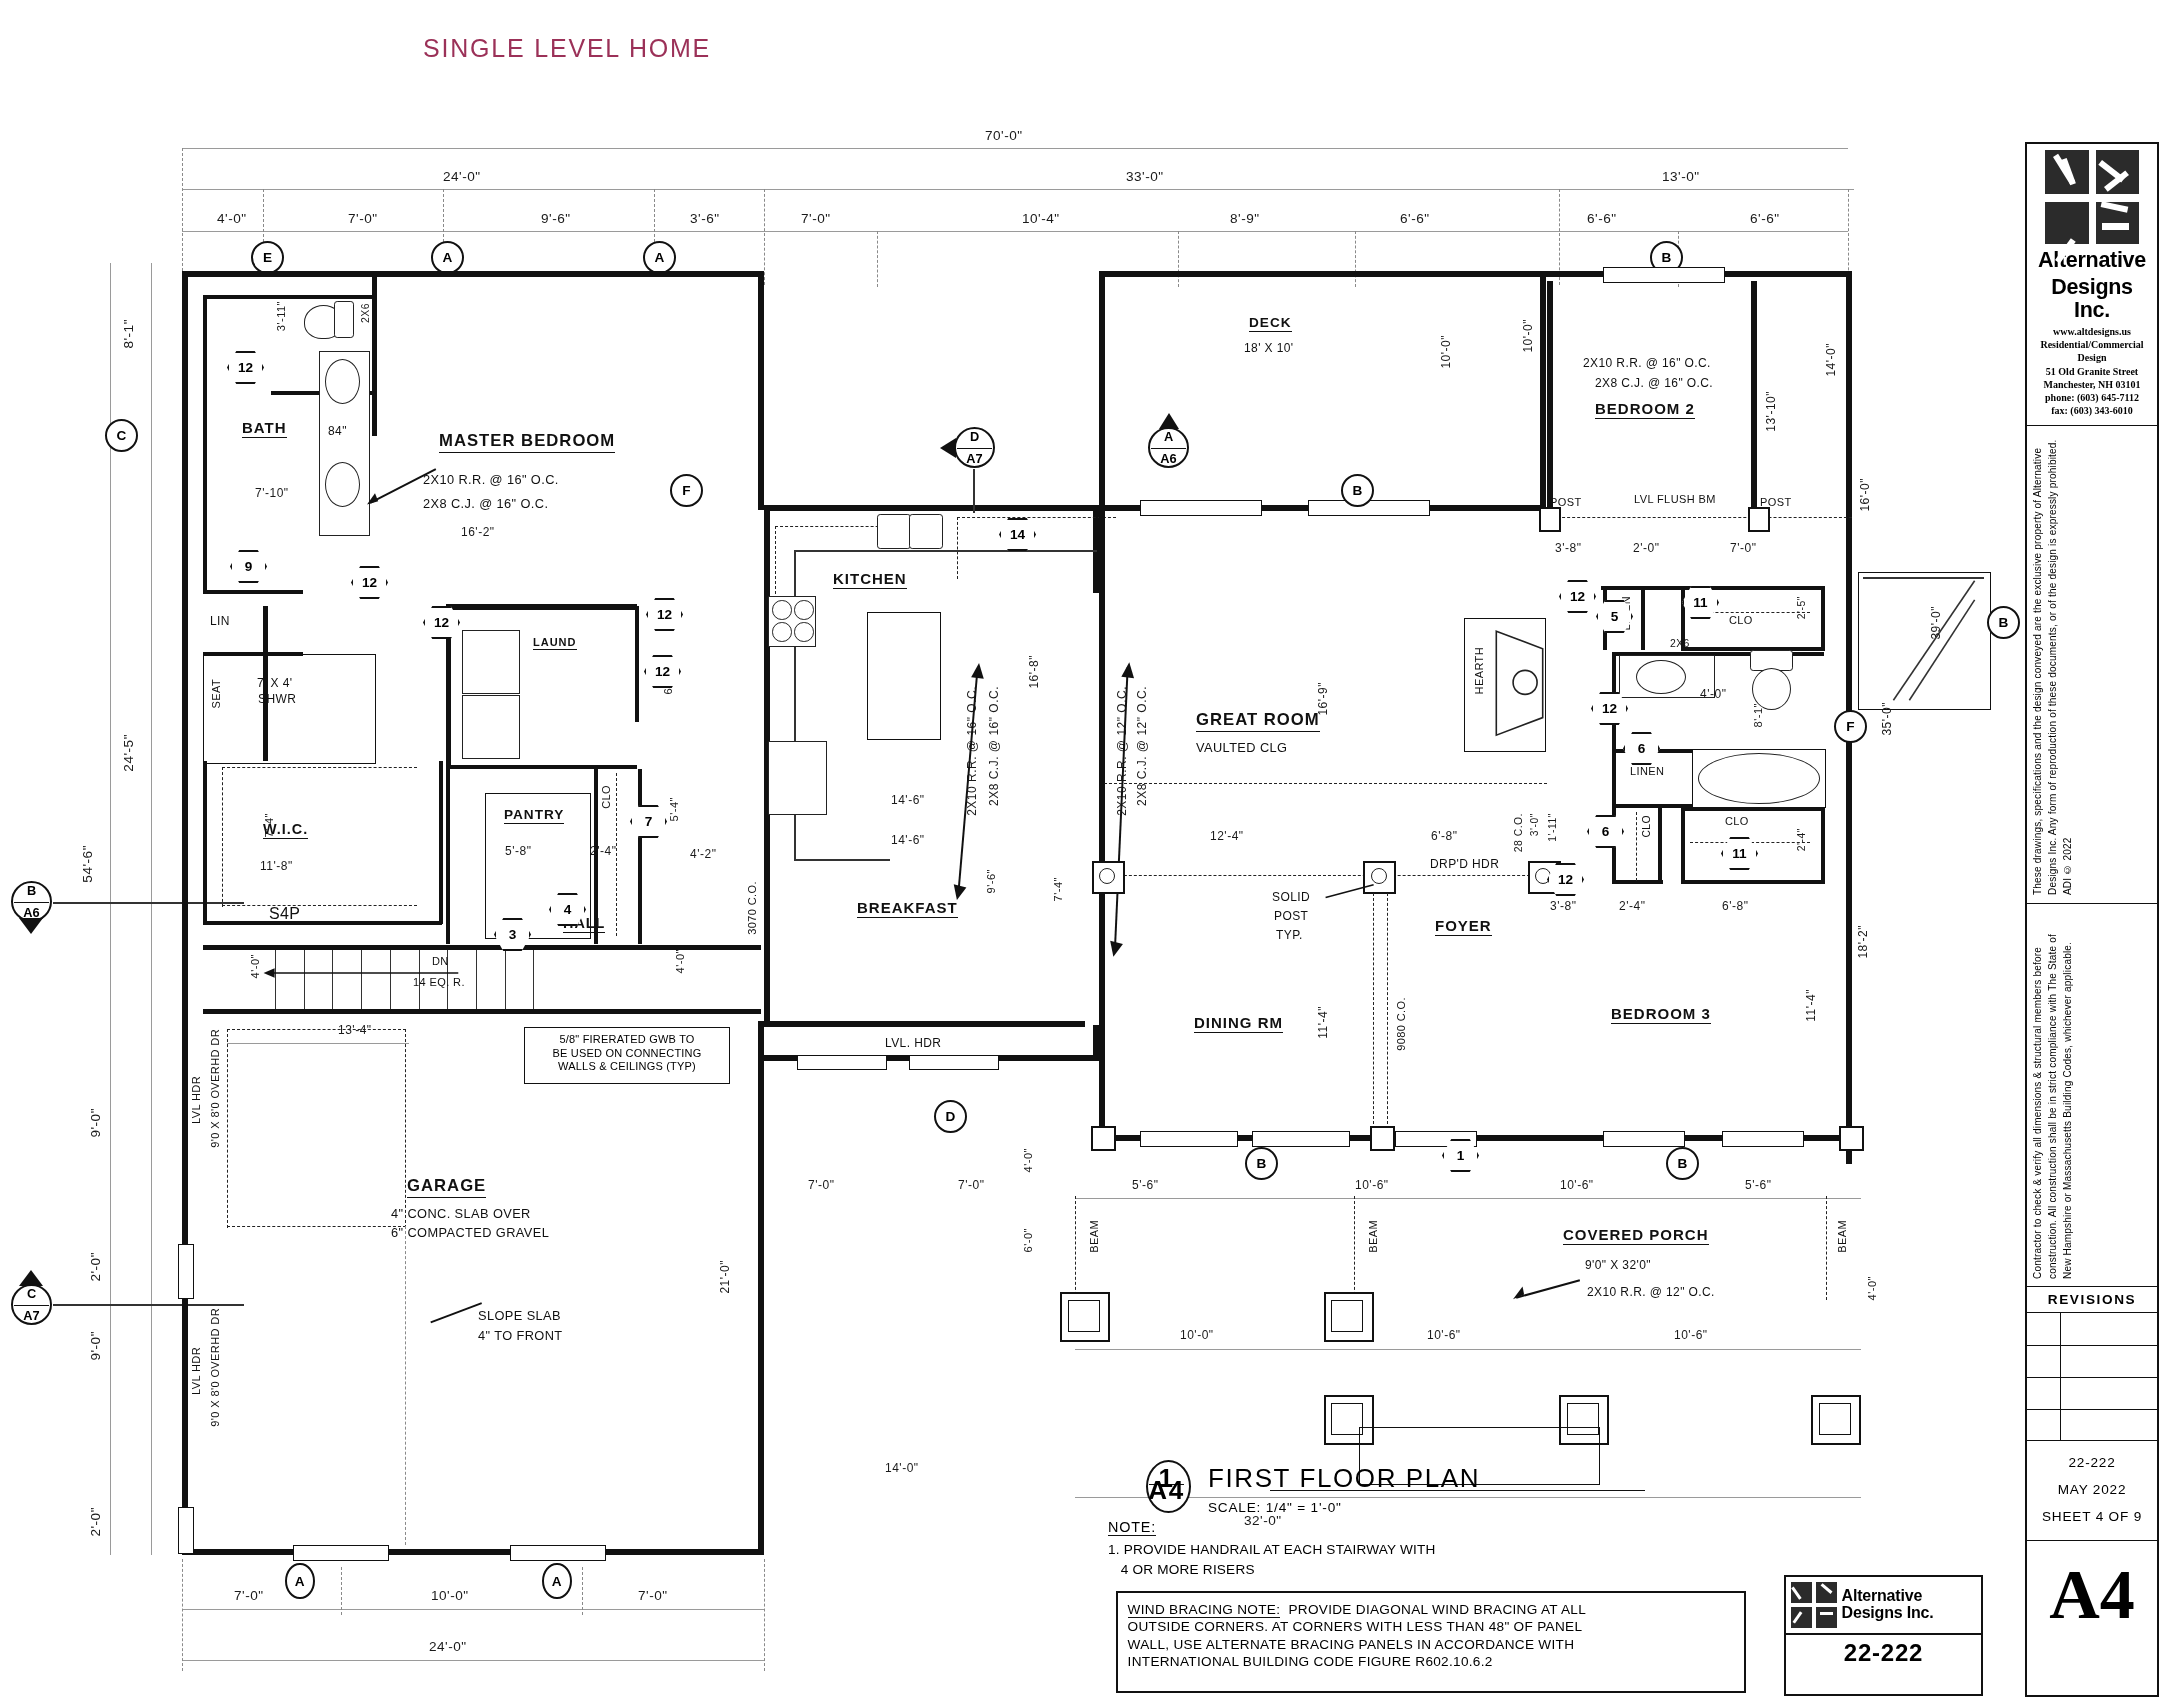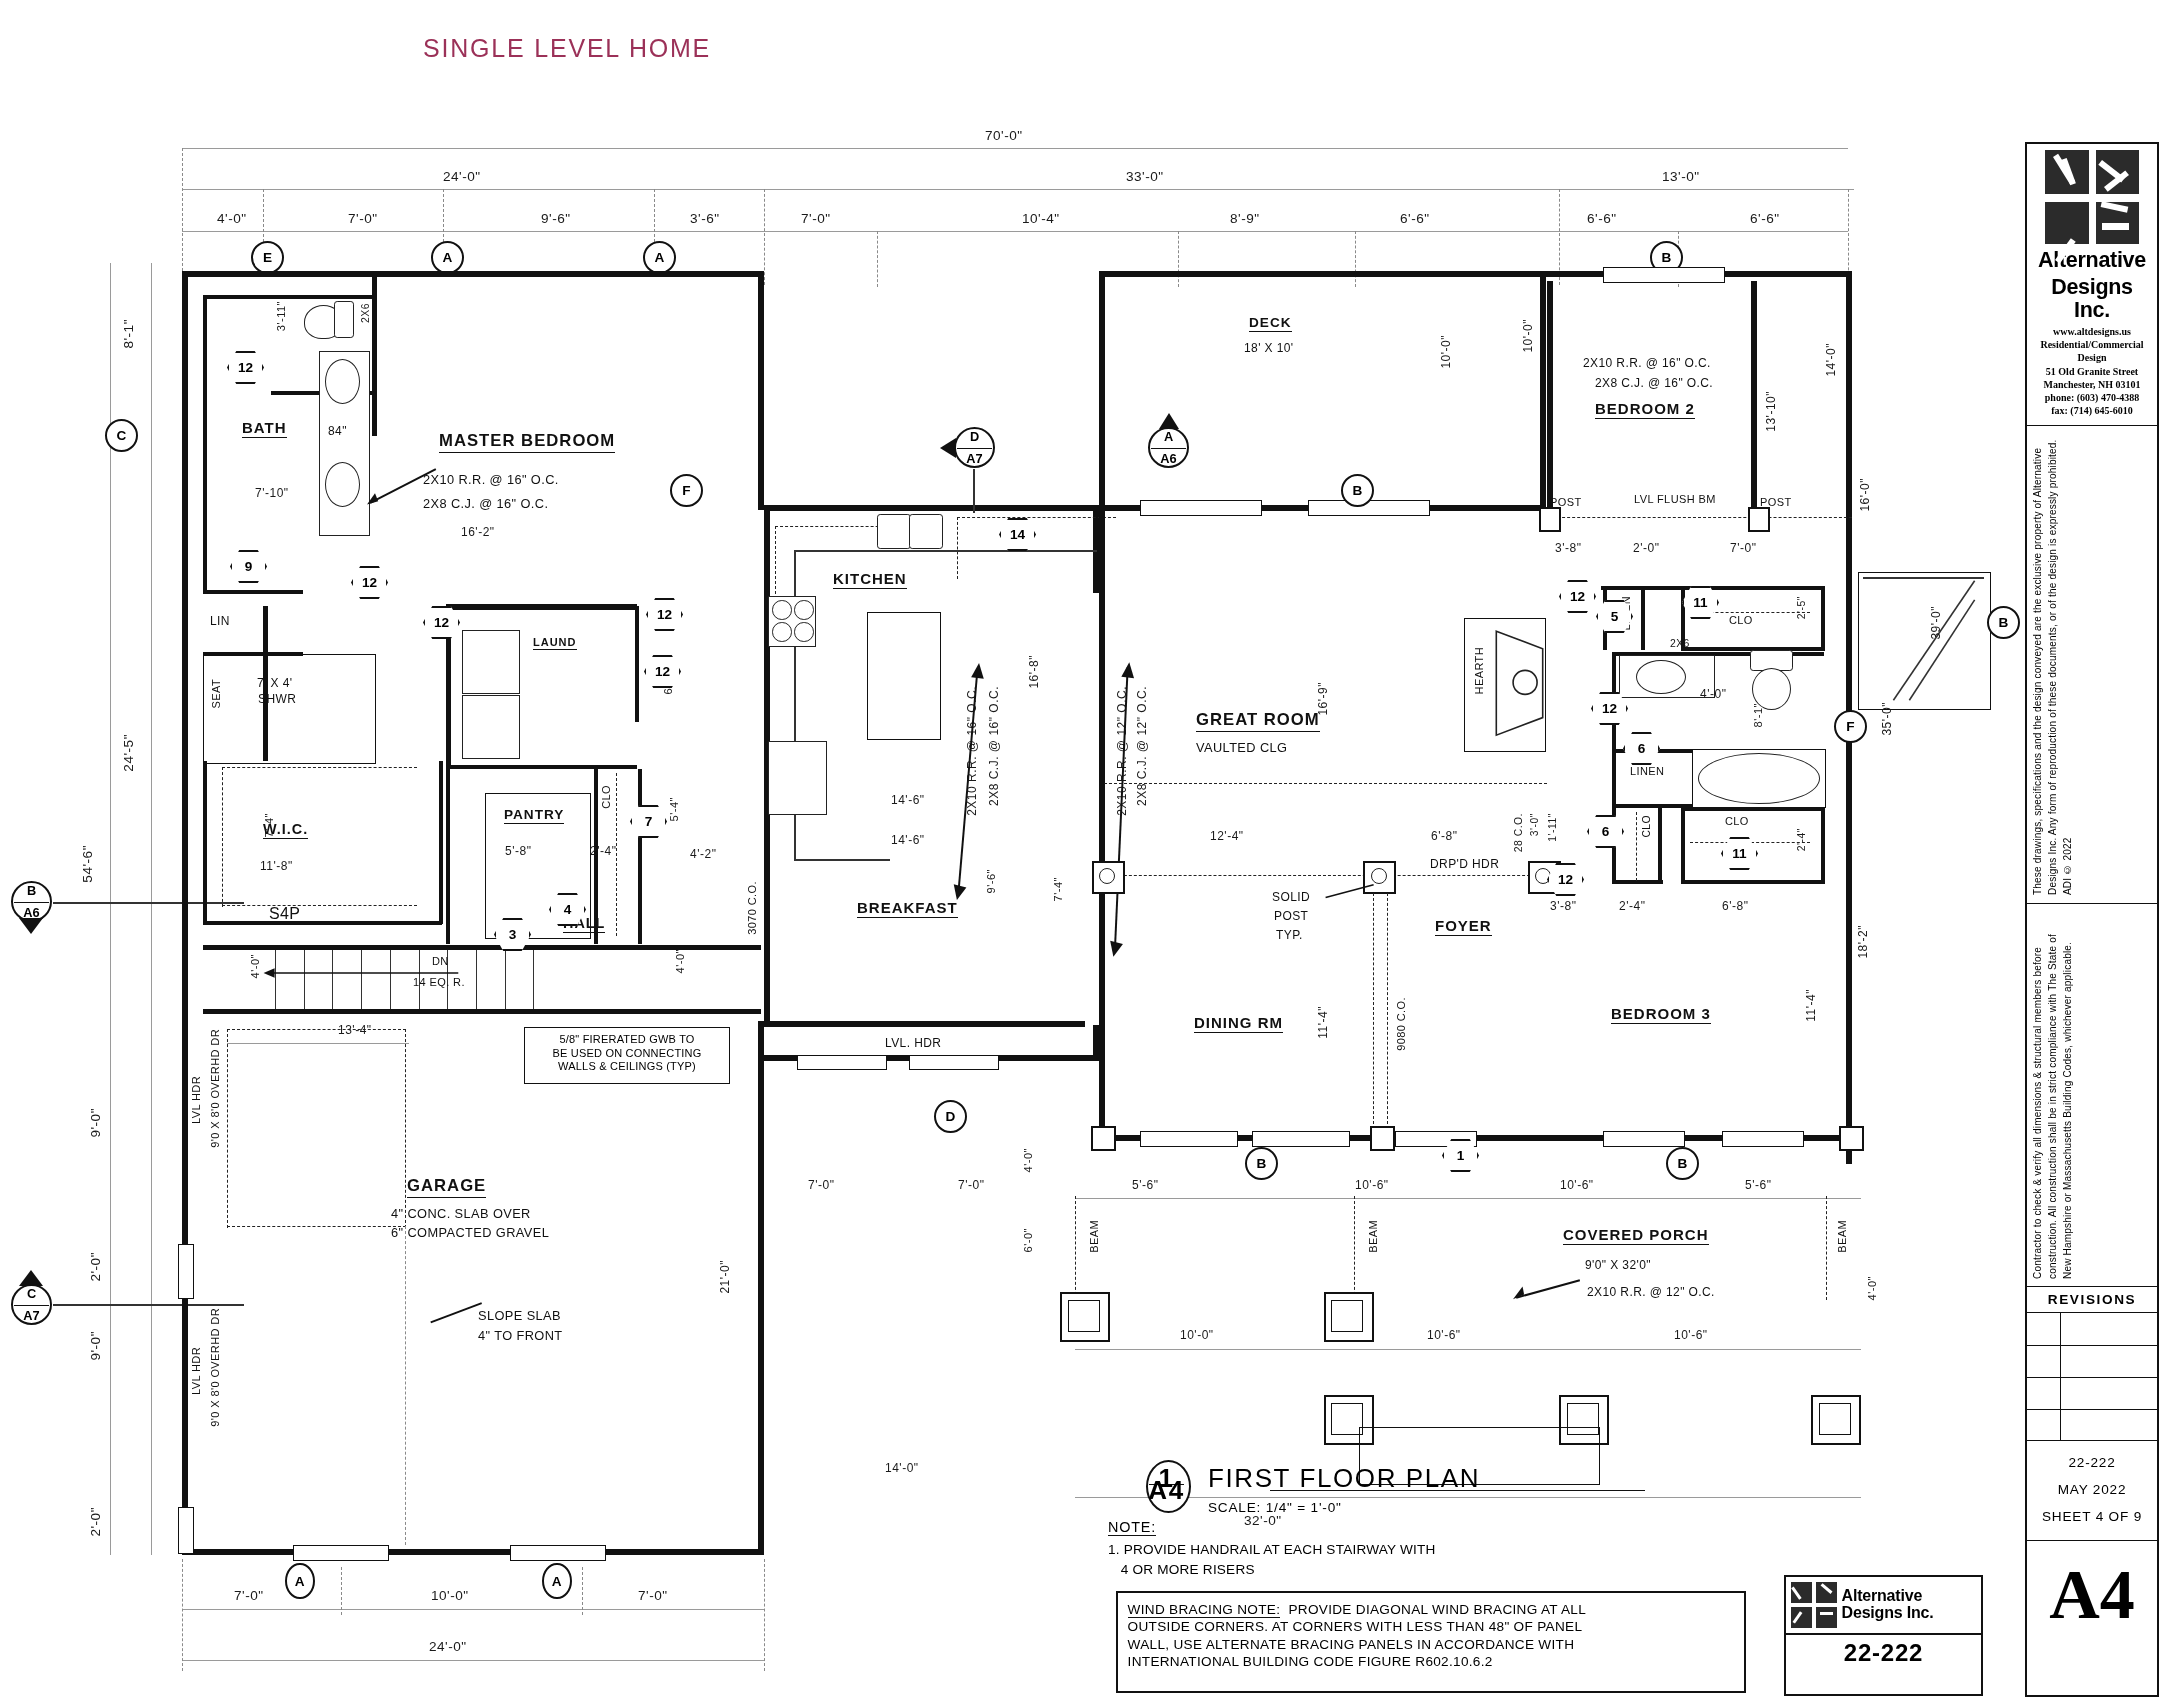--- a/index.html
+++ b/index.html
@@ -703,22 +703,22 @@
         <div class="wq" style="left:57px;top:73px;width:27px;height:6.4px;"></div>
         <div class="wq" style="left:56px;top:54px;width:27px;height:5.6px;transform:rotate(12deg);"></div>
       </div>
       <div class="brand1">Alternative</div>
       <div class="brand1">Designs Inc.</div>
       <div class="brandsm">www.altdesigns.us</div>
       <div class="brandsm" style="margin-top:0;">Residential/Commercial</div>
       <div class="brandsm" style="margin-top:0;">Design</div>
       <div class="brandsm" style="margin-top:0;">51 Old Granite Street</div>
       <div class="brandsm" style="margin-top:0;">Manchester, NH 03101</div>
-      <div class="brandsm" style="margin-top:0;">phone:  (603) 470-4388</div>
-      <div class="brandsm" style="margin-top:0;padding-bottom:3.2px;">fax:  (714) 645-6010</div>
+      <div class="brandsm" style="margin-top:0;">phone:  (603) 645-7112</div>
+      <div class="brandsm" style="margin-top:0;padding-bottom:3.2px;">fax:  (603) 343-6010</div>
     </div>
 
     <div class="tbrow tbvert">
       <div class="vtxt" style="height:462px;">These drawings, specifications and the design conveyed are the exclusive property of Alternative Designs Inc. Any form of reproduction of these documents, or of the design is expressly prohibited. ADI © 2022</div>
     </div>
 
     <div class="tbrow tbvert" style="height:383px;">
       <div class="vtxt" style="height:368px;">Contractor to check &amp; verify all dimensions &amp; structural members before construction. All construction shall be in strict compliance with The State of New Hampshire or Massachusetts Building Codes, whichever applicable.</div>
     </div>
 

